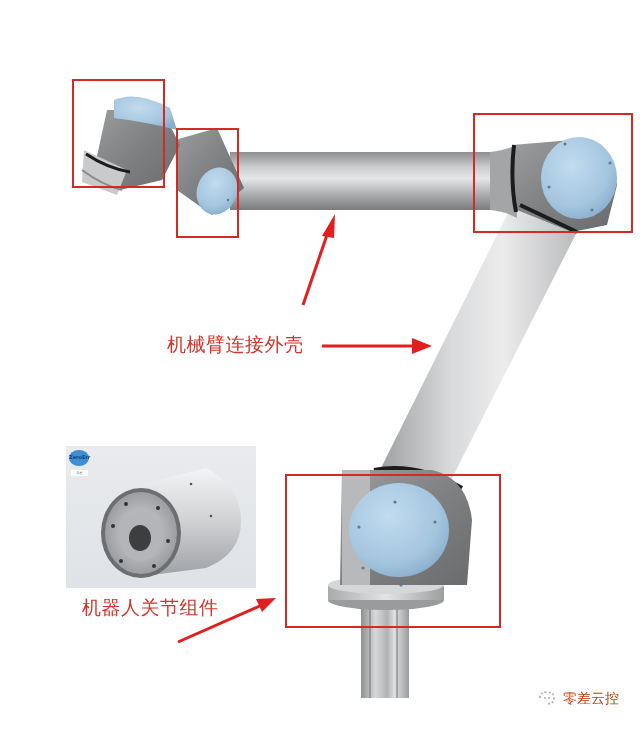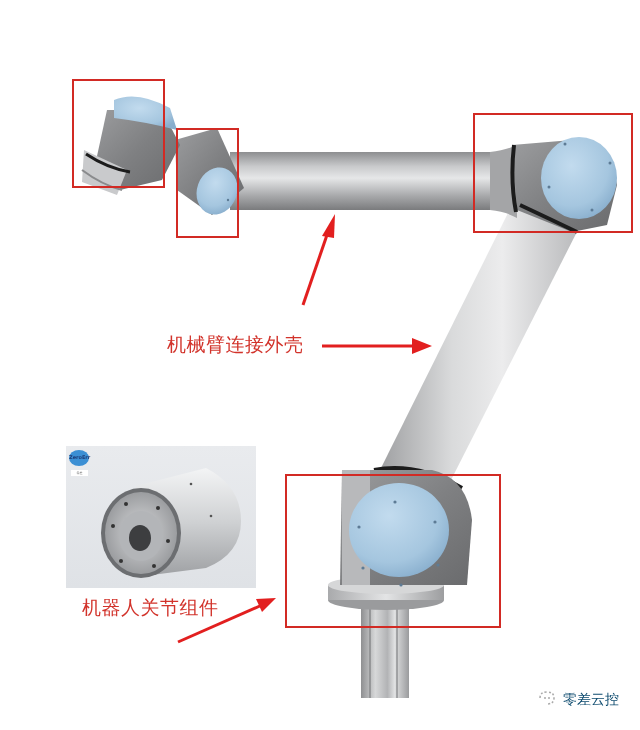--- a/index.html
+++ b/index.html
@@ -8,22 +8,22 @@
     .stage { position: absolute; left: 12px; top: 0; width: 640px; height: 730px; }
     .label { position: absolute; color: #d2332b; font-size: 19px; letter-spacing: 0.5px; white-space: nowrap;
              font-family: "DejaVu Sans", sans-serif; }
     .redbox { position: absolute; border: 2.5px solid #d22a24; box-sizing: border-box; }
     .inset { position: absolute; left: 54px; top: 446px; width: 190px; height: 142px;
              background: linear-gradient(180deg, #e9ebee 0%, #dfe2e6 100%); overflow: hidden; }
     .inset-logo { position: absolute; left: 2px; top: 3px; width: 22px; height: 18px; }
     .inset-logo-text { position: absolute; left: 3px; top: 8px; font-size: 5px; color: #1d3e7a; font-weight: bold; }
     .inset-sub { position: absolute; left: 5px; top: 24px; width: 17px; height: 6px; background: #fff;
                  font-size: 3px; color: #666; text-align: center; line-height: 6px; }
-    .watermark { position: absolute; left: 525px; top: 690px; display: flex; align-items: center; gap: 6px;
-                 color: #0c4a6e; font-size: 14px; }
+    .watermark { position: absolute; left: 525px; top: 690px; display: flex; align-items: flex-start; gap: 6px;
+                 color: #c2410c; font-size: 14px; }
     .right-edge { position: absolute; right: 0; top: 0; width: 6px; height: 730px; background: #111; }
   </style>
 </head>
 <body>
 
 <div class="stage">
   <svg width="640" height="730" viewBox="0 0 640 730">
     <defs>
       <linearGradient id="tubeH" x1="0" y1="0" x2="0" y2="1">
         <stop offset="0" stop-color="#8d8e90"></stop>

